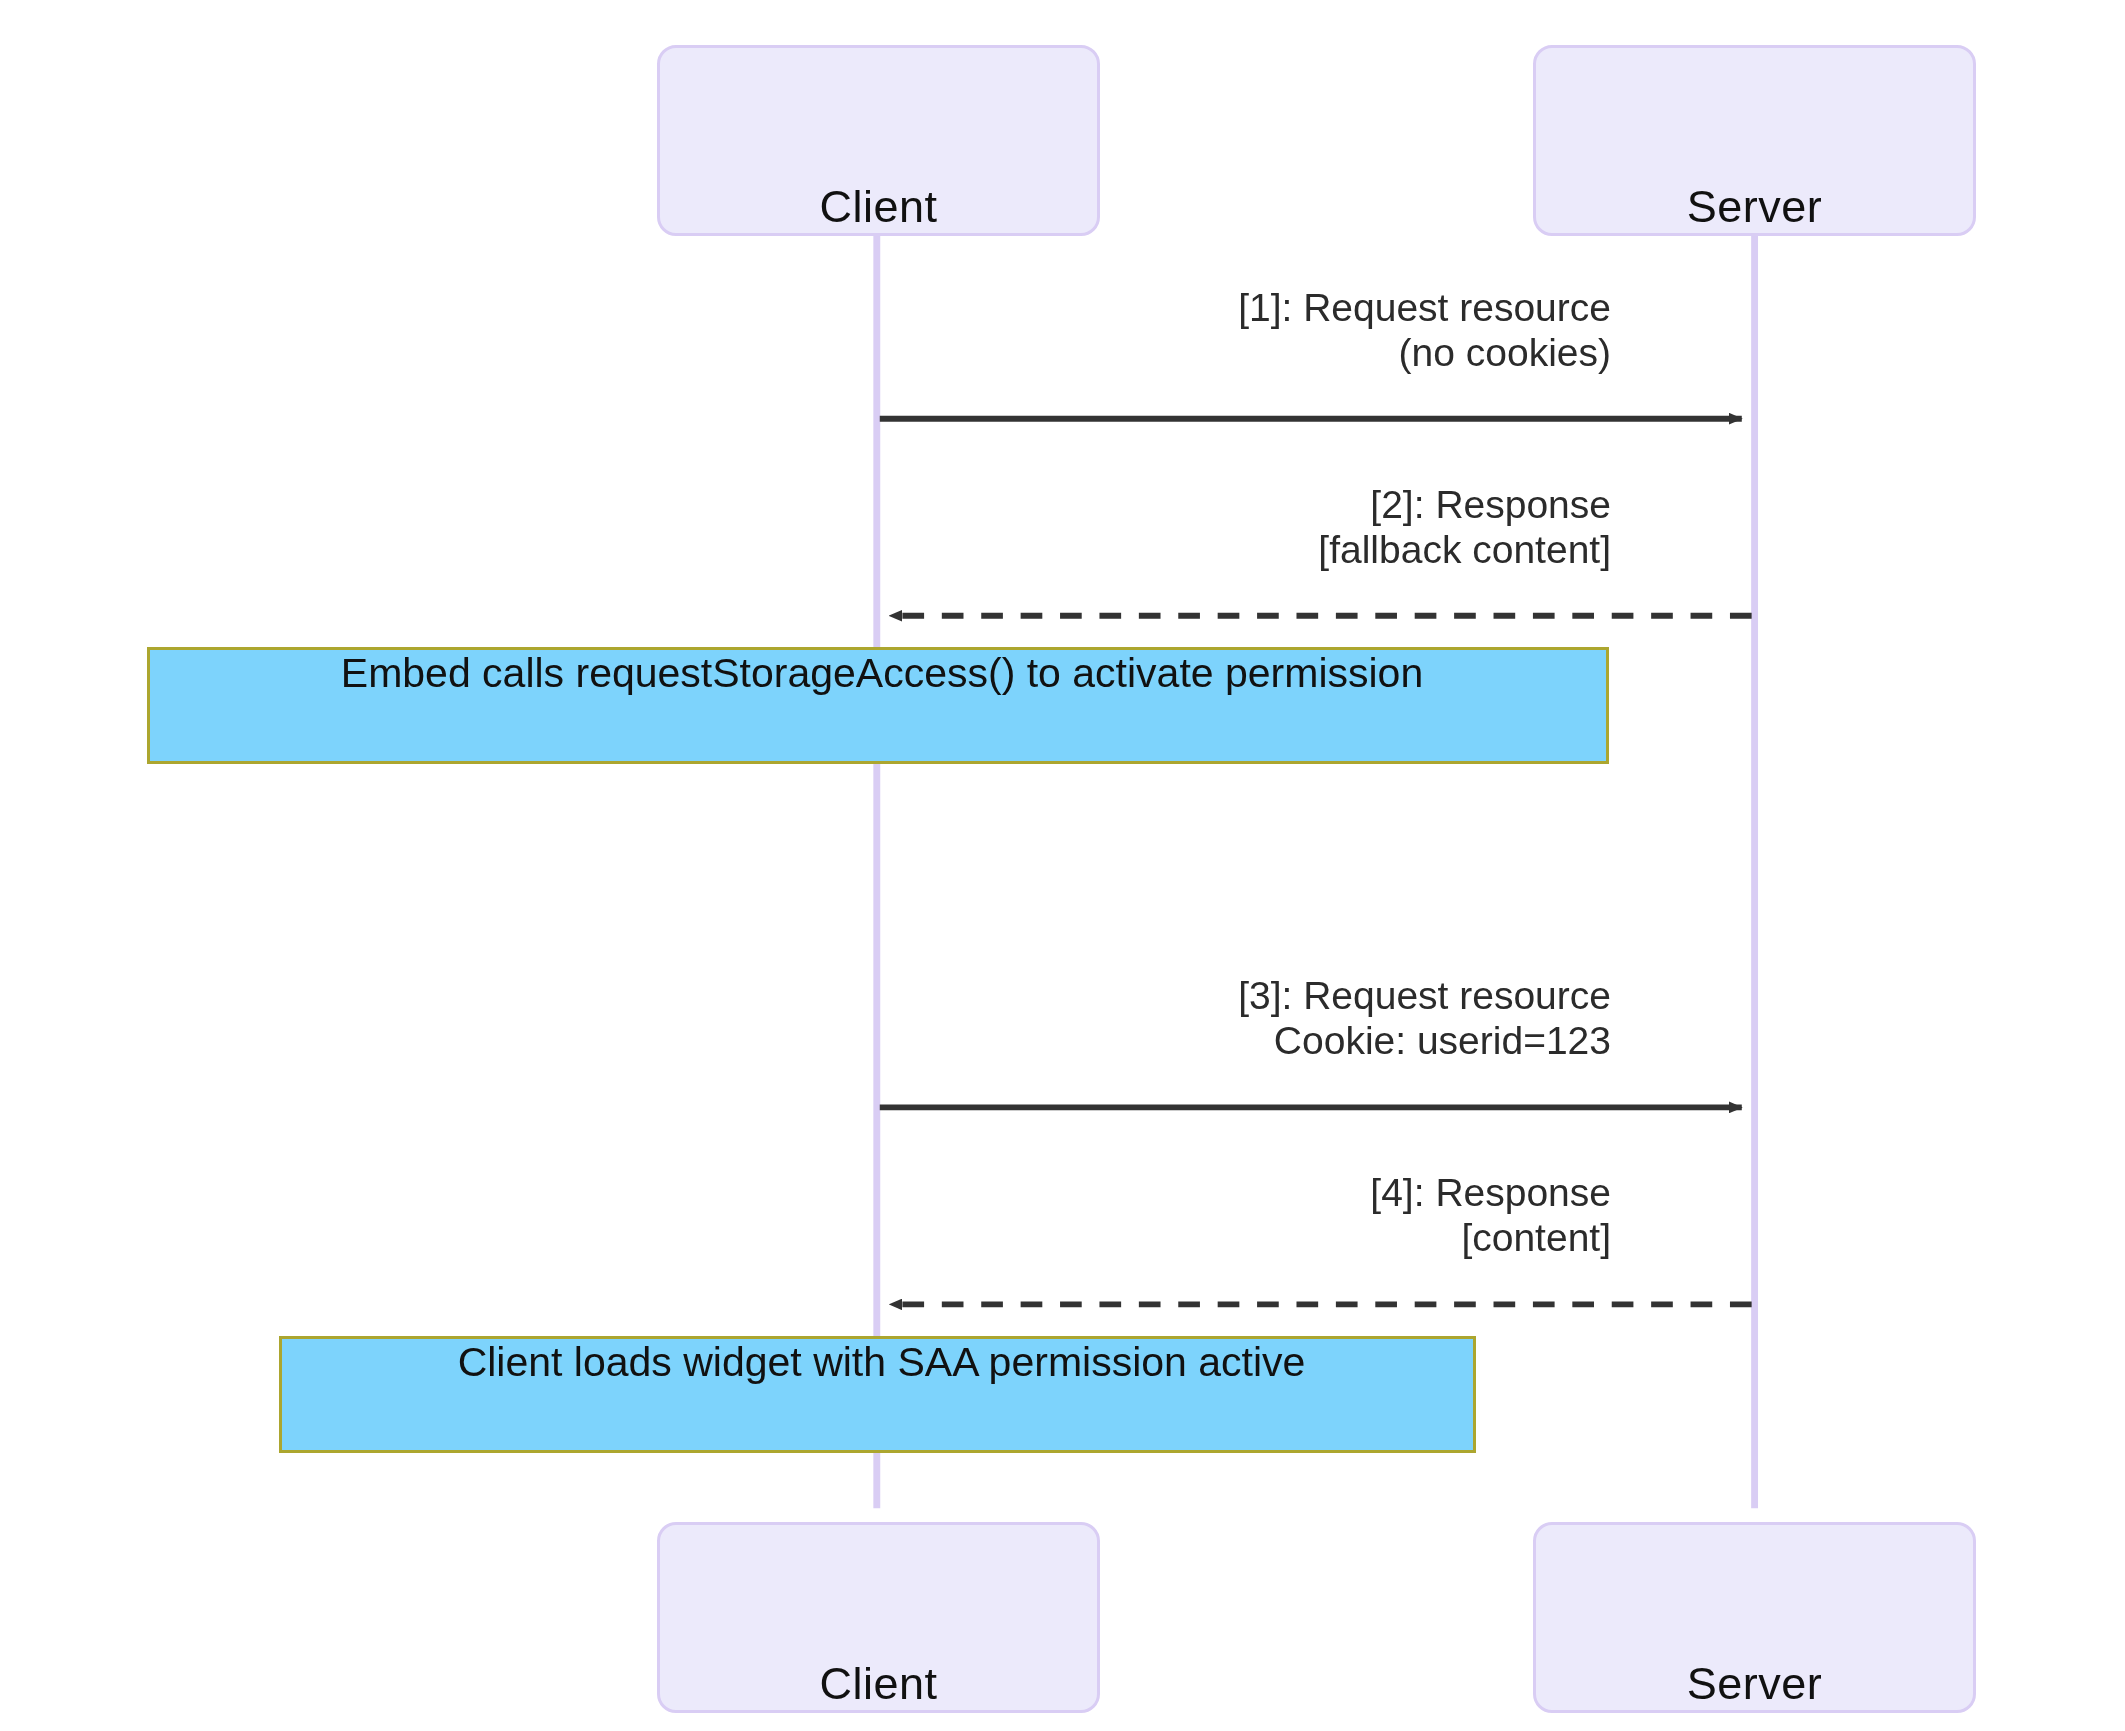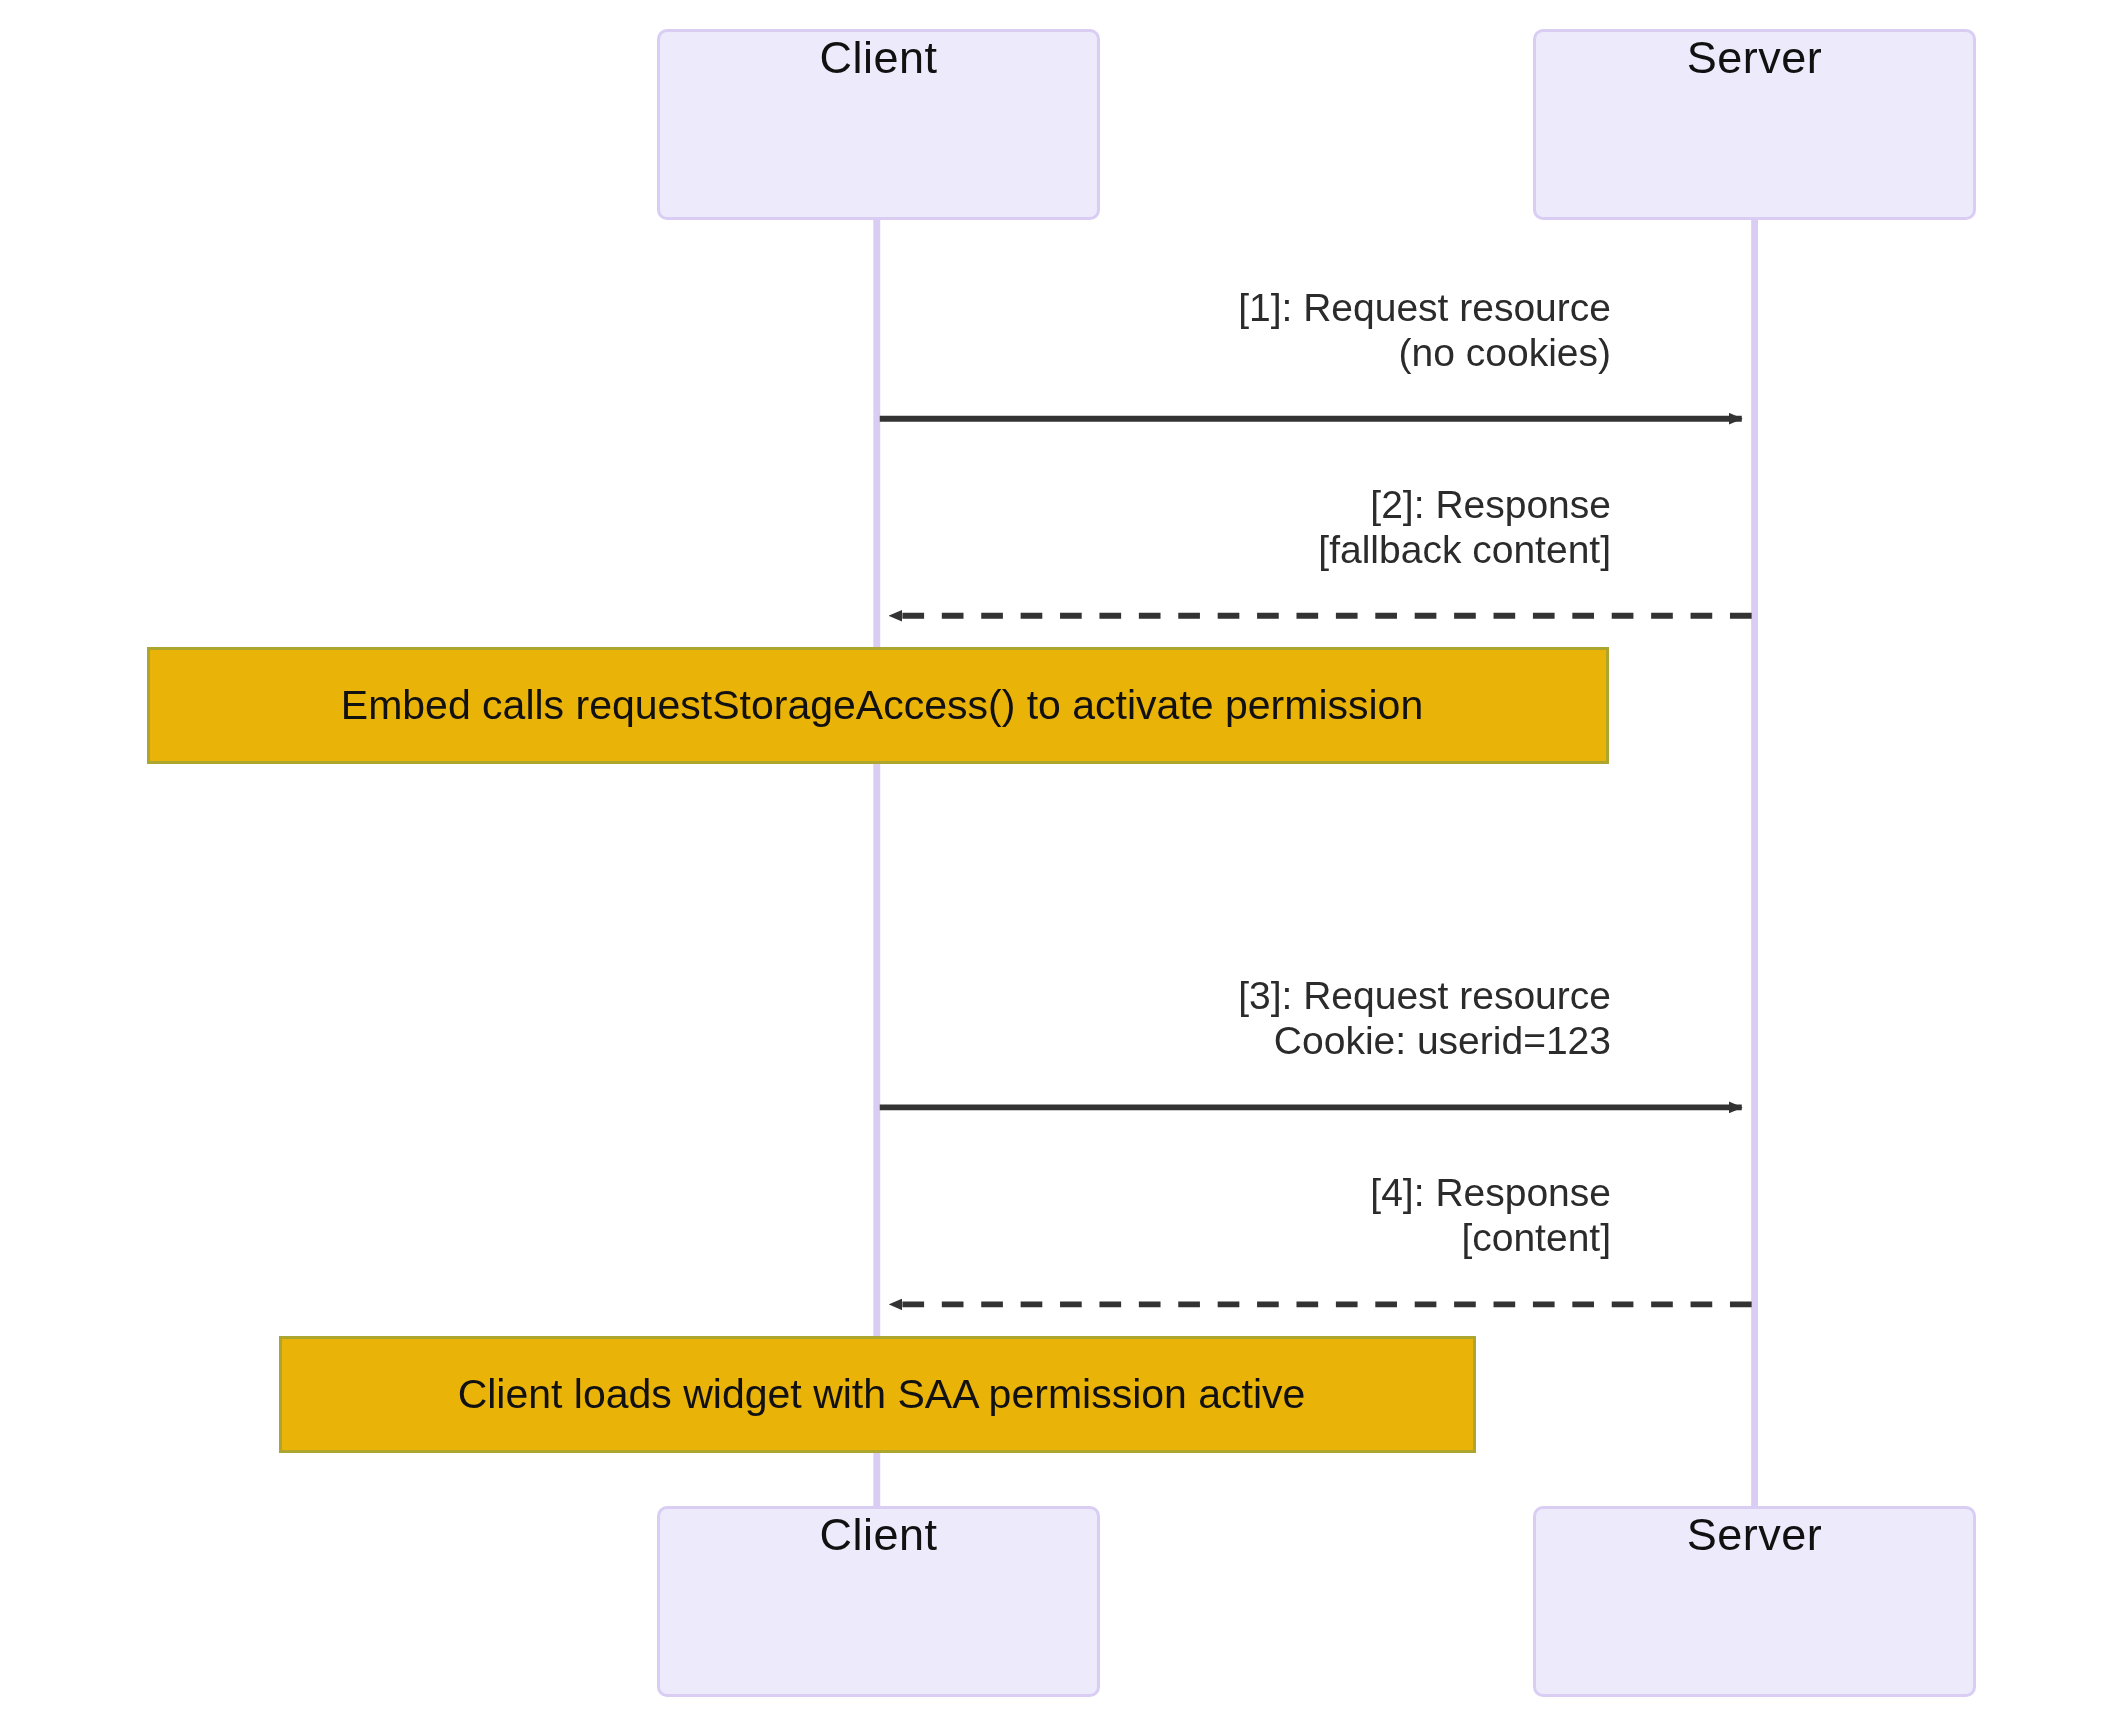--- a/index.html
+++ b/index.html
@@ -22,38 +22,39 @@
     top: 0;
     left: 0;
     width: 2126px;
     height: 1732px;
   }
   .actor-box {
     position: absolute;
     box-sizing: border-box;
     background: #ECEAFB;
     border: 3px solid #D9CDF4;
-    border-radius: 10px;
+    border-radius: 19px;
     display: flex;
-    align-items: flex-start;
+    align-items: flex-end;
     justify-content: center;
+    margin-top: 16px;
   }
   .actor-label {
     font-family: "Liberation Sans", sans-serif;
     font-size: 45px;
     color: #111111;
     letter-spacing: 0.5px;
   }
   .note-box {
     position: absolute;
     box-sizing: border-box;
-    background: #eab308;
+    background: #7dd3fc;
     border: 3.9px solid #ACA62F;
     display: flex;
-    align-items: center;
+    align-items: flex-start;
     justify-content: center;
     padding-left: 8px;
   }
   .note-label {
     font-family: "Liberation Sans", sans-serif;
     font-size: 41px;
     color: #111111;
     text-align: center;
     padding: 0 17.7px;
   }

